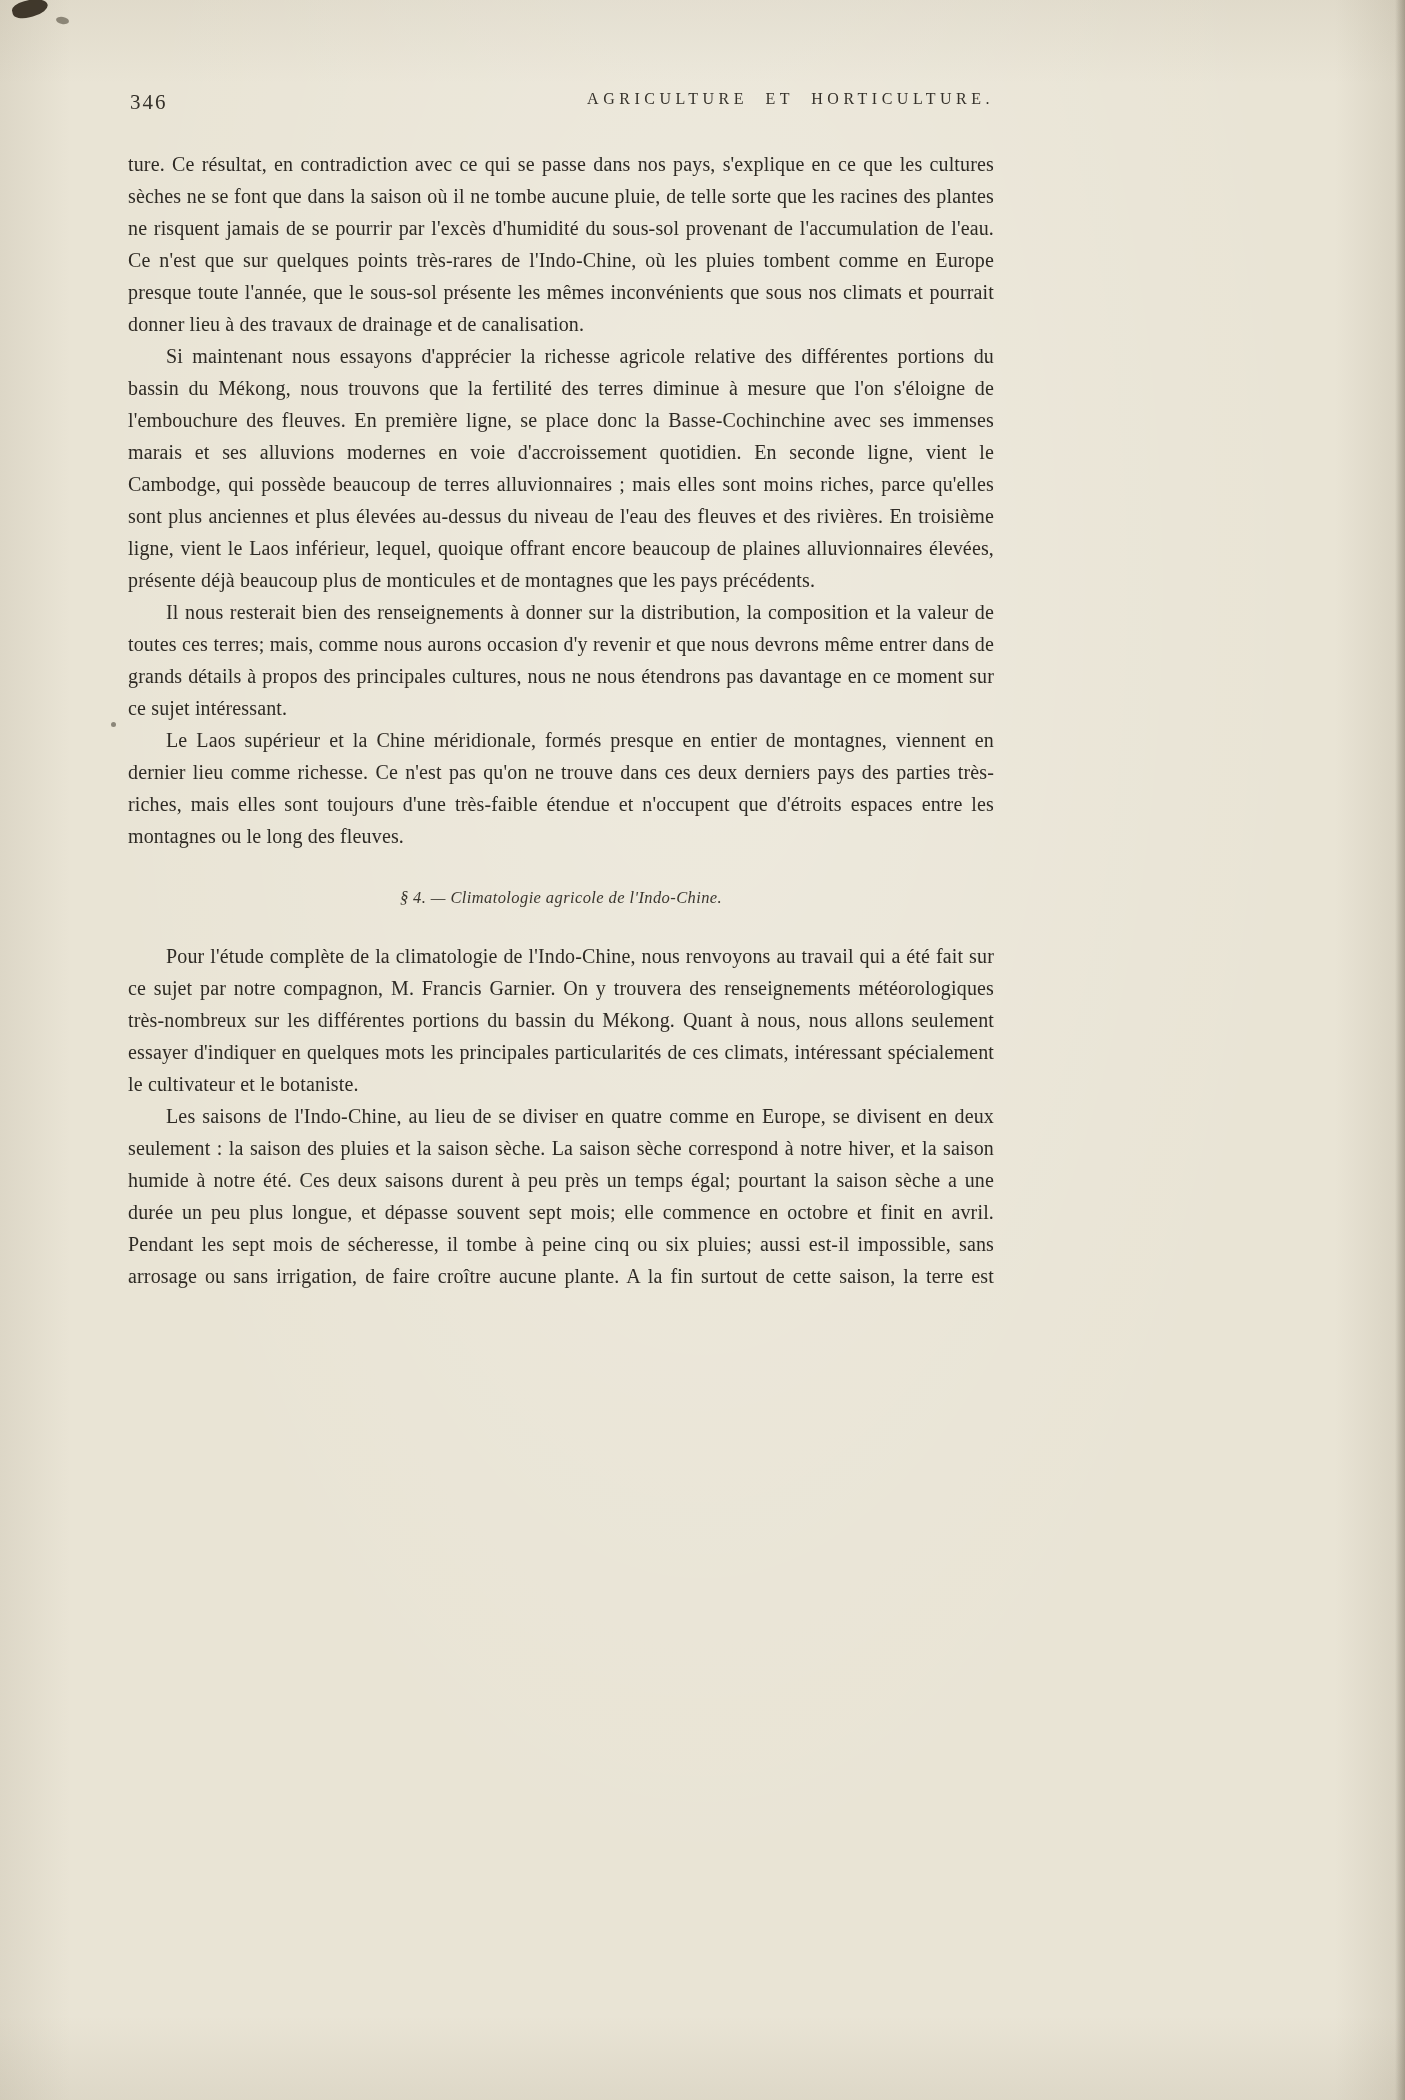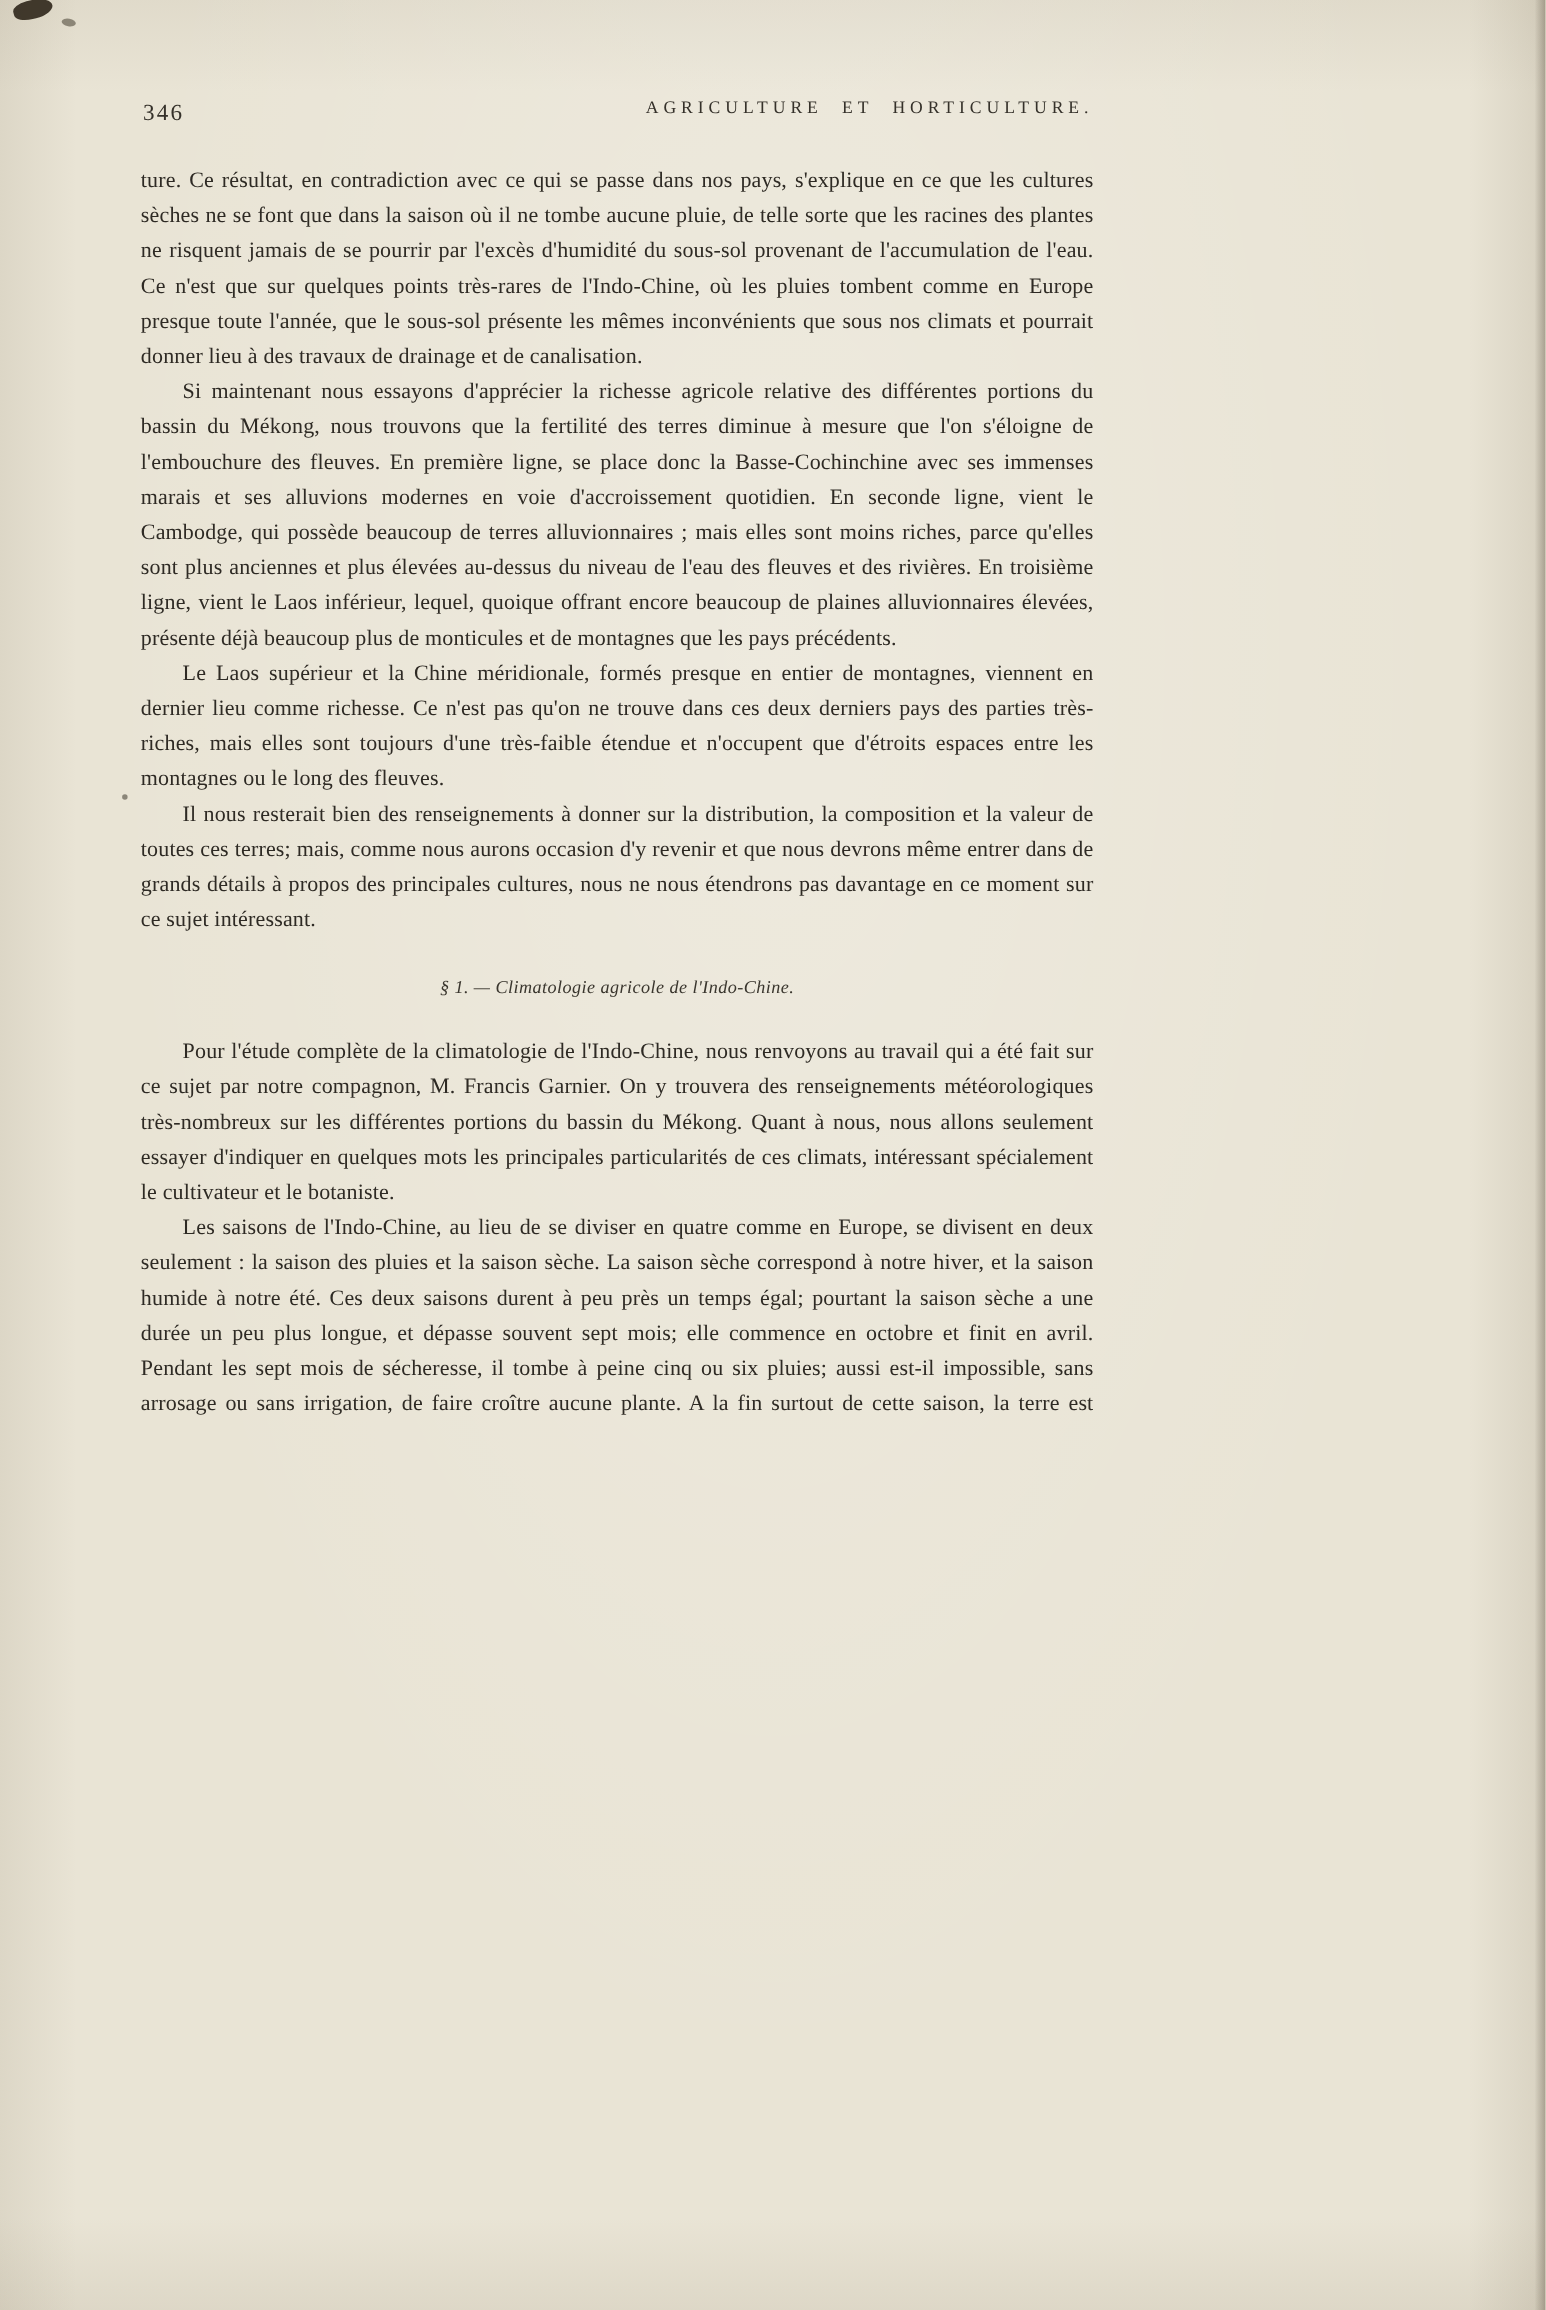--- a/index.html
+++ b/index.html
@@ -96,22 +96,22 @@
   <div class="content">
     <header class="page-header">
       <span class="page-number">346</span>
       <span class="running-title">AGRICULTURE ET HORTICULTURE.</span>
     </header>
 
     <div class="text-body">
 
     <p class="paragraph">ture. Ce résultat, en contradiction avec ce qui se passe dans nos pays, s'explique en ce que les cultures sèches ne se font que dans la saison où il ne tombe aucune pluie, de telle sorte que les racines des plantes ne risquent jamais de se pourrir par l'excès d'humidité du sous-sol provenant de l'accumulation de l'eau. Ce n'est que sur quelques points très-rares de l'Indo-Chine, où les pluies tombent comme en Europe presque toute l'année, que le sous-sol présente les mêmes inconvénients que sous nos climats et pourrait donner lieu à des travaux de drainage et de canalisation.</p>
         <p class="paragraph indent">Si maintenant nous essayons d'apprécier la richesse agricole relative des différentes portions du bassin du Mékong, nous trouvons que la fertilité des terres diminue à mesure que l'on s'éloigne de l'embouchure des fleuves. En première ligne, se place donc la Basse-Cochinchine avec ses immenses marais et ses alluvions modernes en voie d'accroissement quotidien. En seconde ligne, vient le Cambodge, qui possède beaucoup de terres alluvionnaires ; mais elles sont moins riches, parce qu'elles sont plus anciennes et plus élevées au-dessus du niveau de l'eau des fleuves et des rivières. En troisième ligne, vient le Laos inférieur, lequel, quoique offrant encore beaucoup de plaines alluvionnaires élevées, présente déjà beaucoup plus de monticules et de montagnes que les pays précédents.</p>
+        <p class="paragraph indent">Il nous resterait bien des renseignements à donner sur la distribution, la composition et la valeur de toutes ces terres; mais, comme nous aurons occasion d'y revenir et que nous devrons même entrer dans de grands détails à propos des principales cultures, nous ne nous étendrons pas davantage en ce moment sur ce sujet intéressant.</p>
         <p class="paragraph indent">Le Laos supérieur et la Chine méridionale, formés presque en entier de montagnes, viennent en dernier lieu comme richesse. Ce n'est pas qu'on ne trouve dans ces deux derniers pays des parties très-riches, mais elles sont toujours d'une très-faible étendue et n'occupent que d'étroits espaces entre les montagnes ou le long des fleuves.</p>
-        <p class="paragraph indent">Il nous resterait bien des renseignements à donner sur la distribution, la composition et la valeur de toutes ces terres; mais, comme nous aurons occasion d'y revenir et que nous devrons même entrer dans de grands détails à propos des principales cultures, nous ne nous étendrons pas davantage en ce moment sur ce sujet intéressant.</p>
-        <h2 class="section-heading">§ 1. — Climatologie agricole de l'Indo-Chine.</h2>
+        <h2 class="section-heading">§ 4. — Climatologie agricole de l'Indo-Chine.</h2>
         <p class="paragraph indent">Pour l'étude complète de la climatologie de l'Indo-Chine, nous renvoyons au travail qui a été fait sur ce sujet par notre compagnon, M. Francis Garnier. On y trouvera des renseignements météorologiques très-nombreux sur les différentes portions du bassin du Mékong. Quant à nous, nous allons seulement essayer d'indiquer en quelques mots les principales particularités de ces climats, intéressant spécialement le cultivateur et le botaniste.</p>
         <p class="paragraph indent continues">Les saisons de l'Indo-Chine, au lieu de se diviser en quatre comme en Europe, se divisent en deux seulement : la saison des pluies et la saison sèche. La saison sèche correspond à notre hiver, et la saison humide à notre été. Ces deux saisons durent à peu près un temps égal; pourtant la saison sèche a une durée un peu plus longue, et dépasse souvent sept mois; elle commence en octobre et finit en avril. Pendant les sept mois de sécheresse, il tombe à peine cinq ou six pluies; aussi est-il impossible, sans arrosage ou sans irrigation, de faire croître aucune plante. A la fin surtout de cette saison, la terre est</p>
       </div>
   </div>
 
   <div class="edge-shadow"></div>
 </div>
 
 </body></html>

